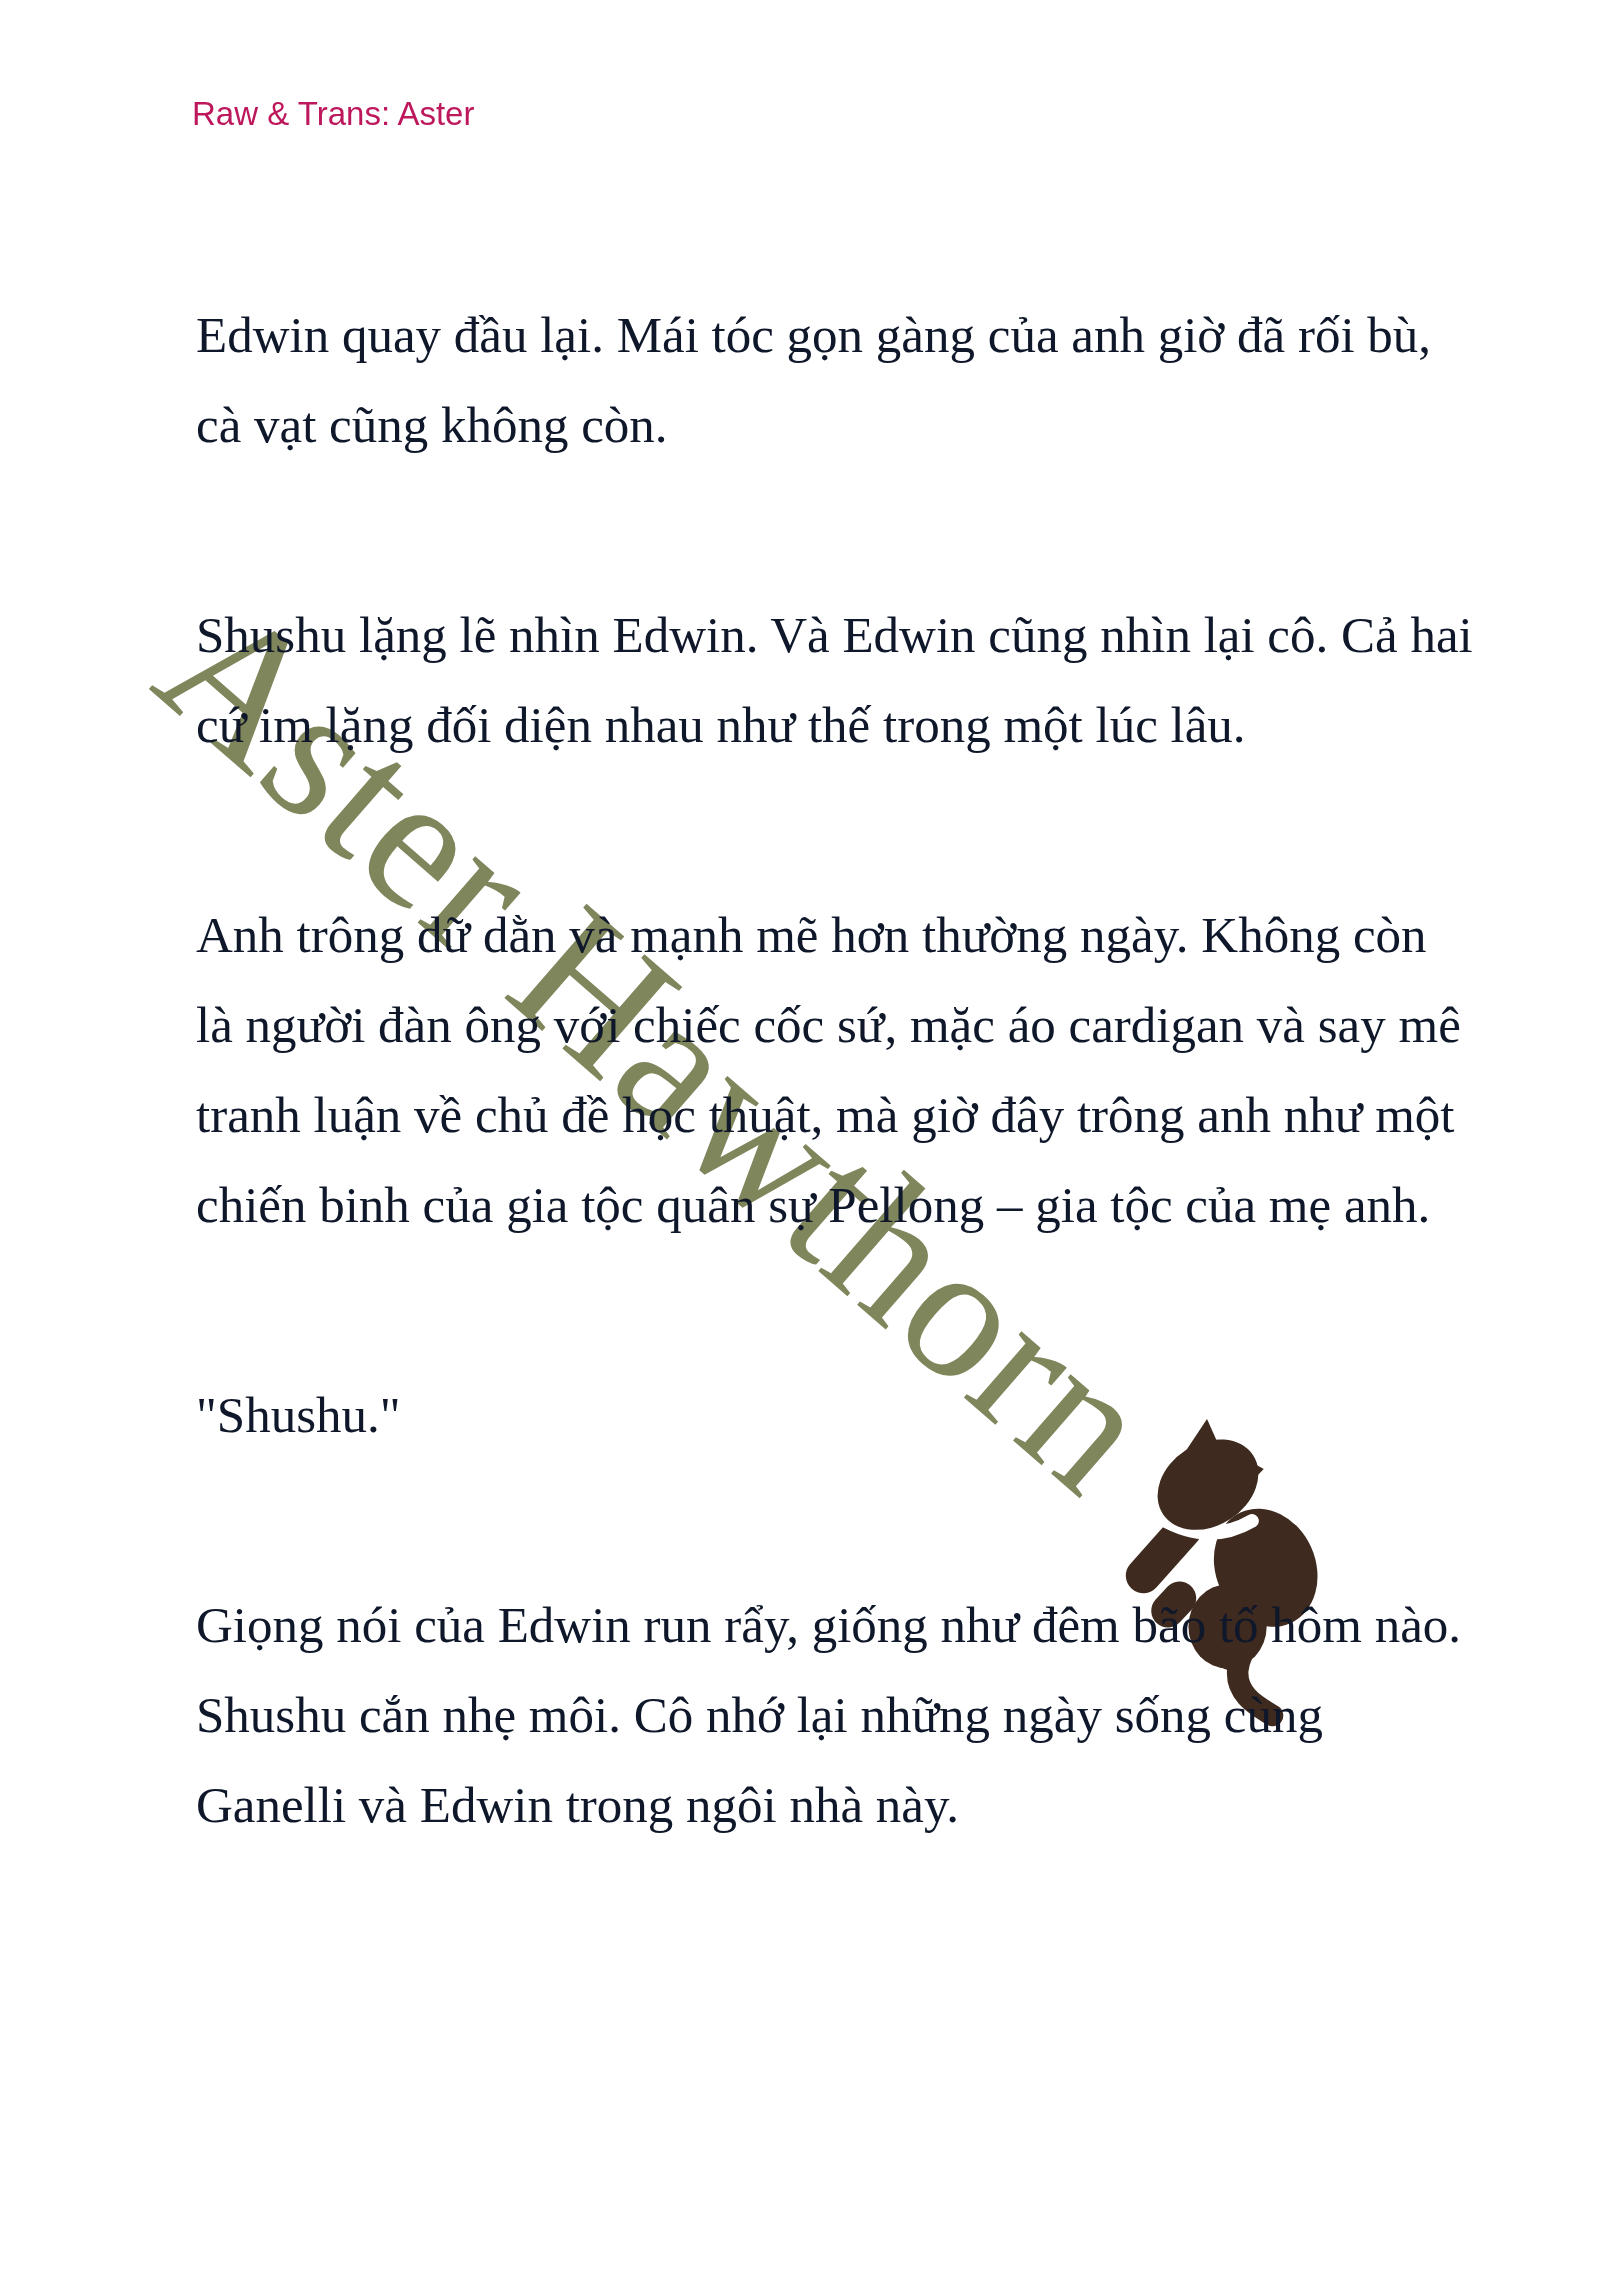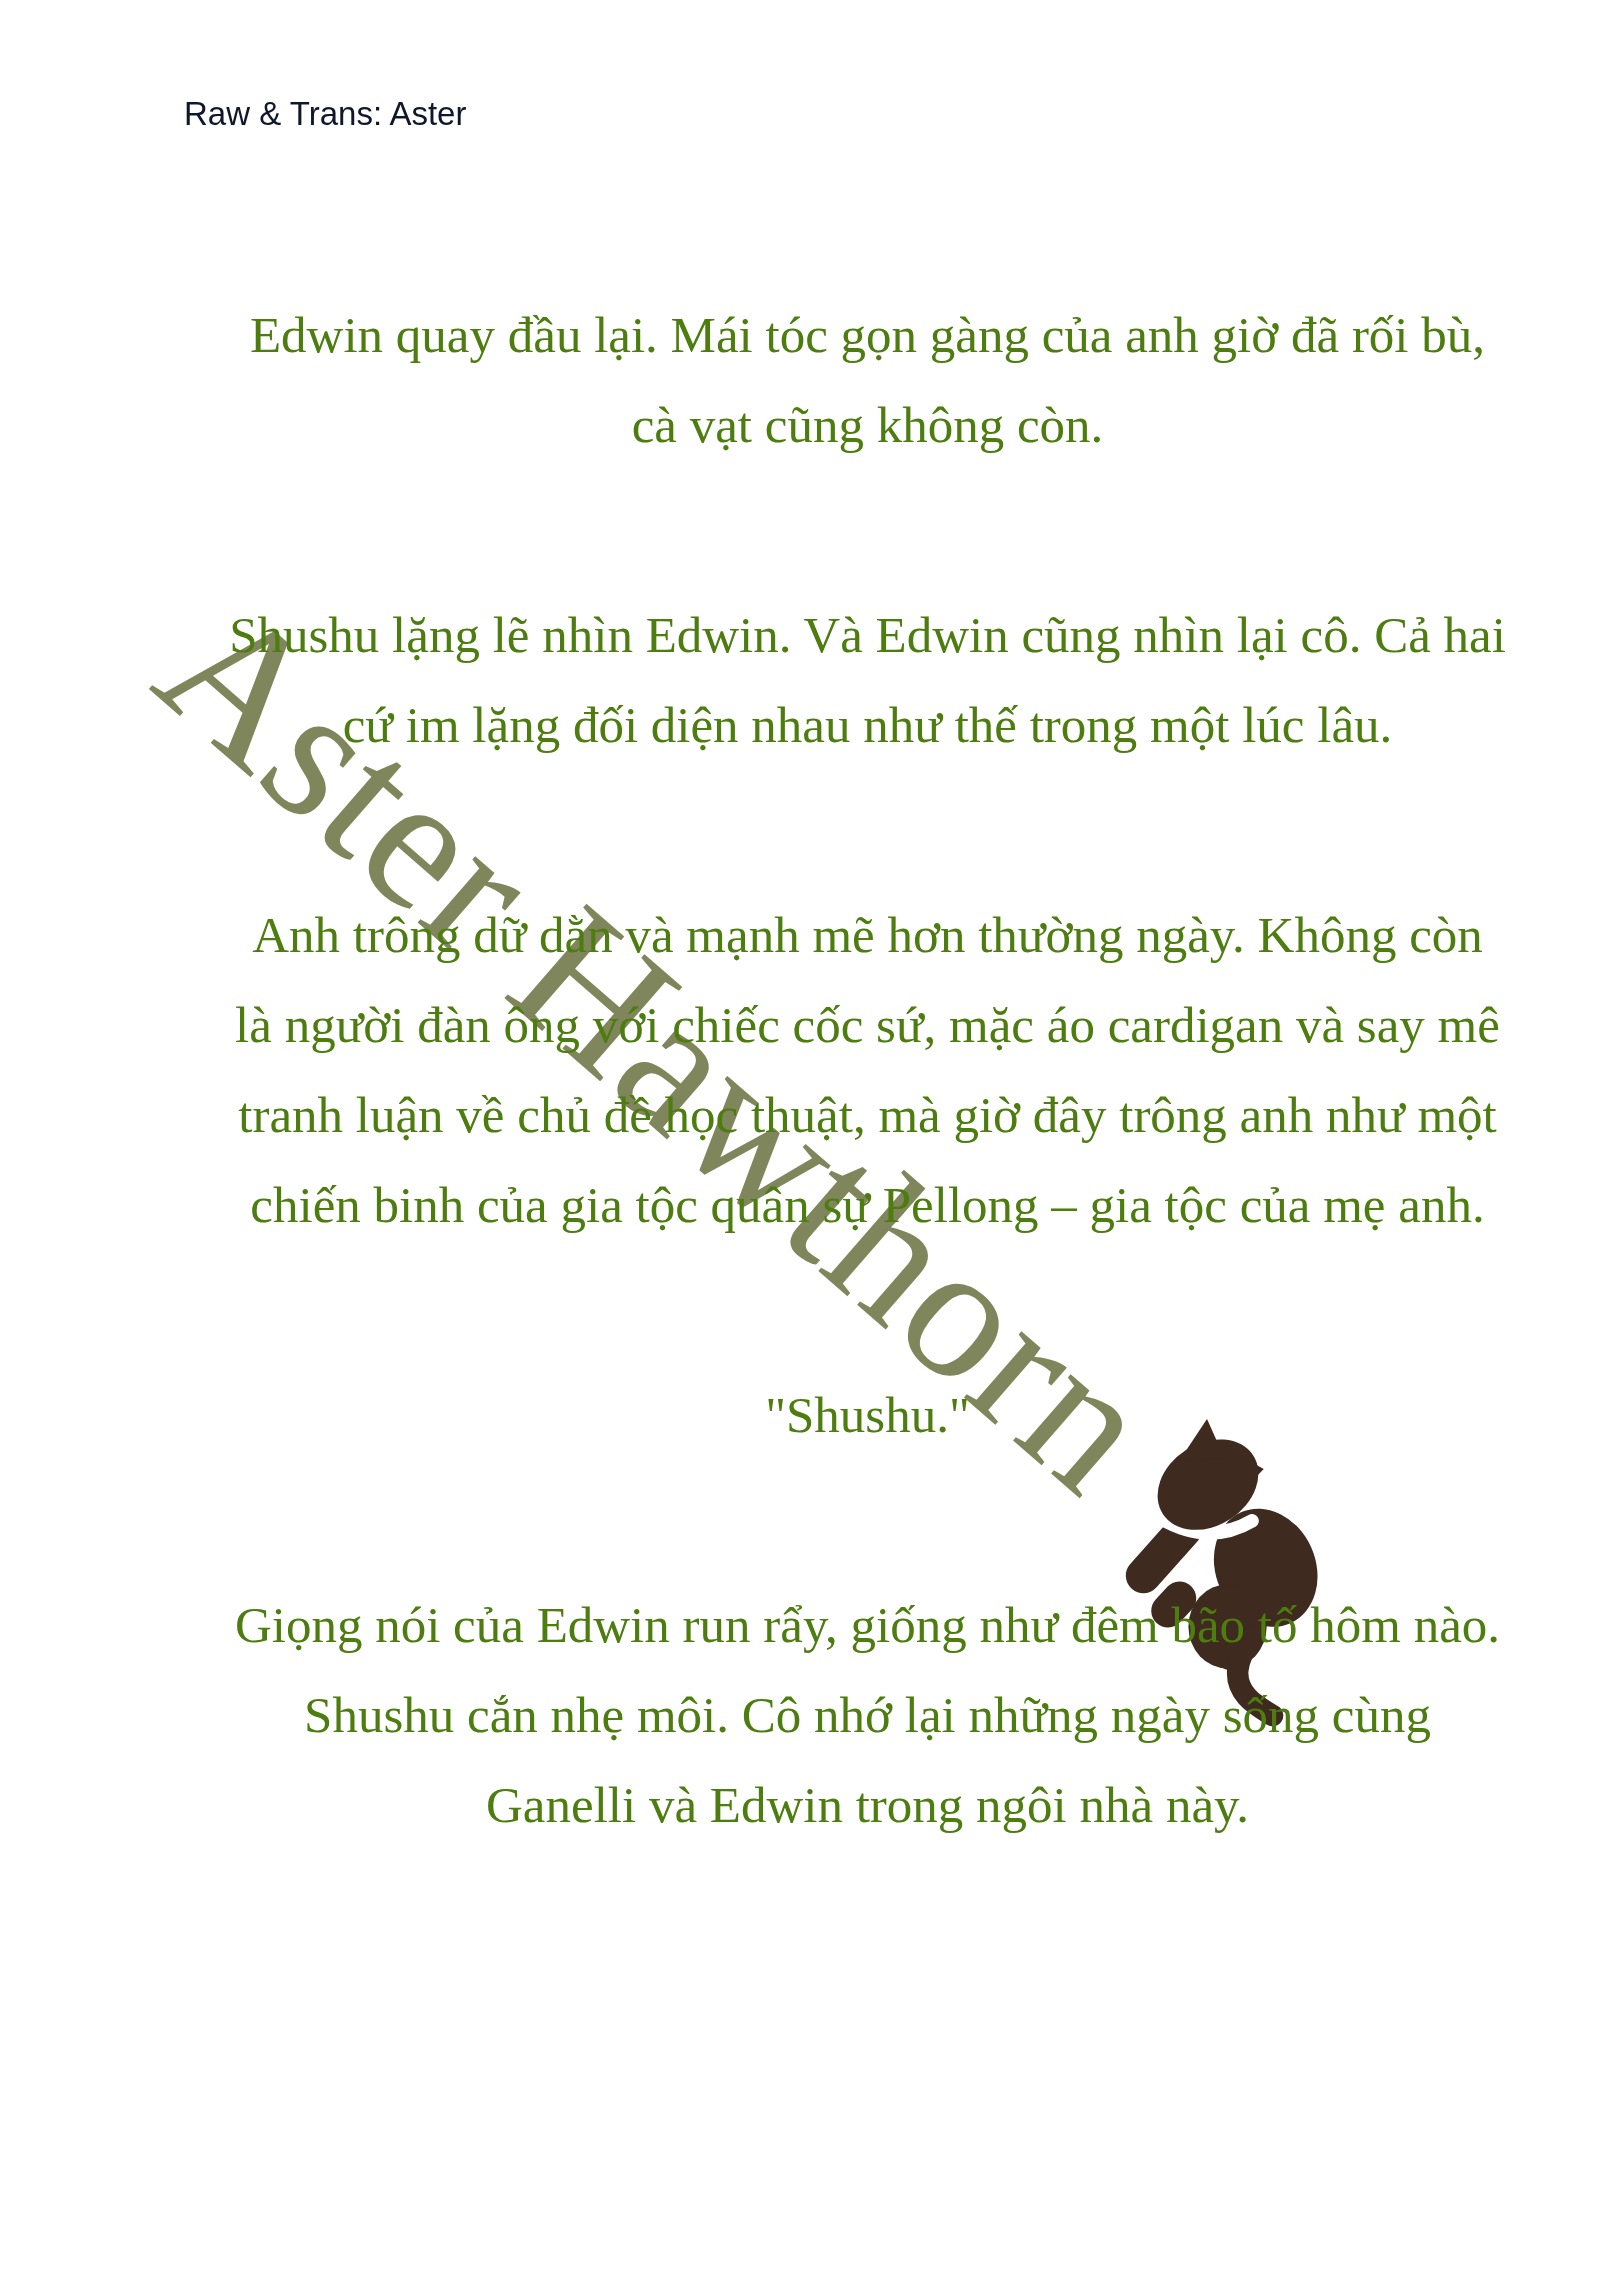--- a/index.html
+++ b/index.html
@@ -6,26 +6,26 @@
   body {
     position: relative;
     width: 1621px;
     height: 2293px;
     background: #ffffff;
     overflow: hidden;
     font-family: "Liberation Serif", serif;
   }
   .header {
     position: absolute;
-    left: 184px;
+    left: 192px;
     top: 94px;
     font-family: "Liberation Sans", sans-serif;
     font-size: 33px;
     line-height: 39px;
-    color: #0f172a;
+    color: #be185d;
     z-index: 4;
   }
   .watermark {
     position: absolute;
     left: 255px;
     top: 564px;
     transform-origin: 0 0;
     transform: rotate(41deg);
     font-family: "Liberation Serif", serif;
     font-size: 191px;
@@ -49,23 +49,23 @@
     left: 196px;
     top: 290px;
     width: 1343px;
     z-index: 3;
   }
   .content p {
     margin: 0 0 120px 0;
     font-family: "Liberation Serif", serif;
     font-size: 51px;
     line-height: 90px;
-    color: #4d7c0f;
+    color: #0f172a;
     white-space: pre-line;
-    text-align: center;
+    text-align: left;
   }
 </style>
 </head>
 <body style="--wm-color: #80865c; --cat-color: #3e2a1e;">
 
 <div class="header">Raw &amp; Trans: Aster</div>
 
 <div class="watermark">Aster Hawthorn</div>
 
 <svg class="cat" width="225" height="343" viewBox="0 0 230 350" aria-hidden="true">

